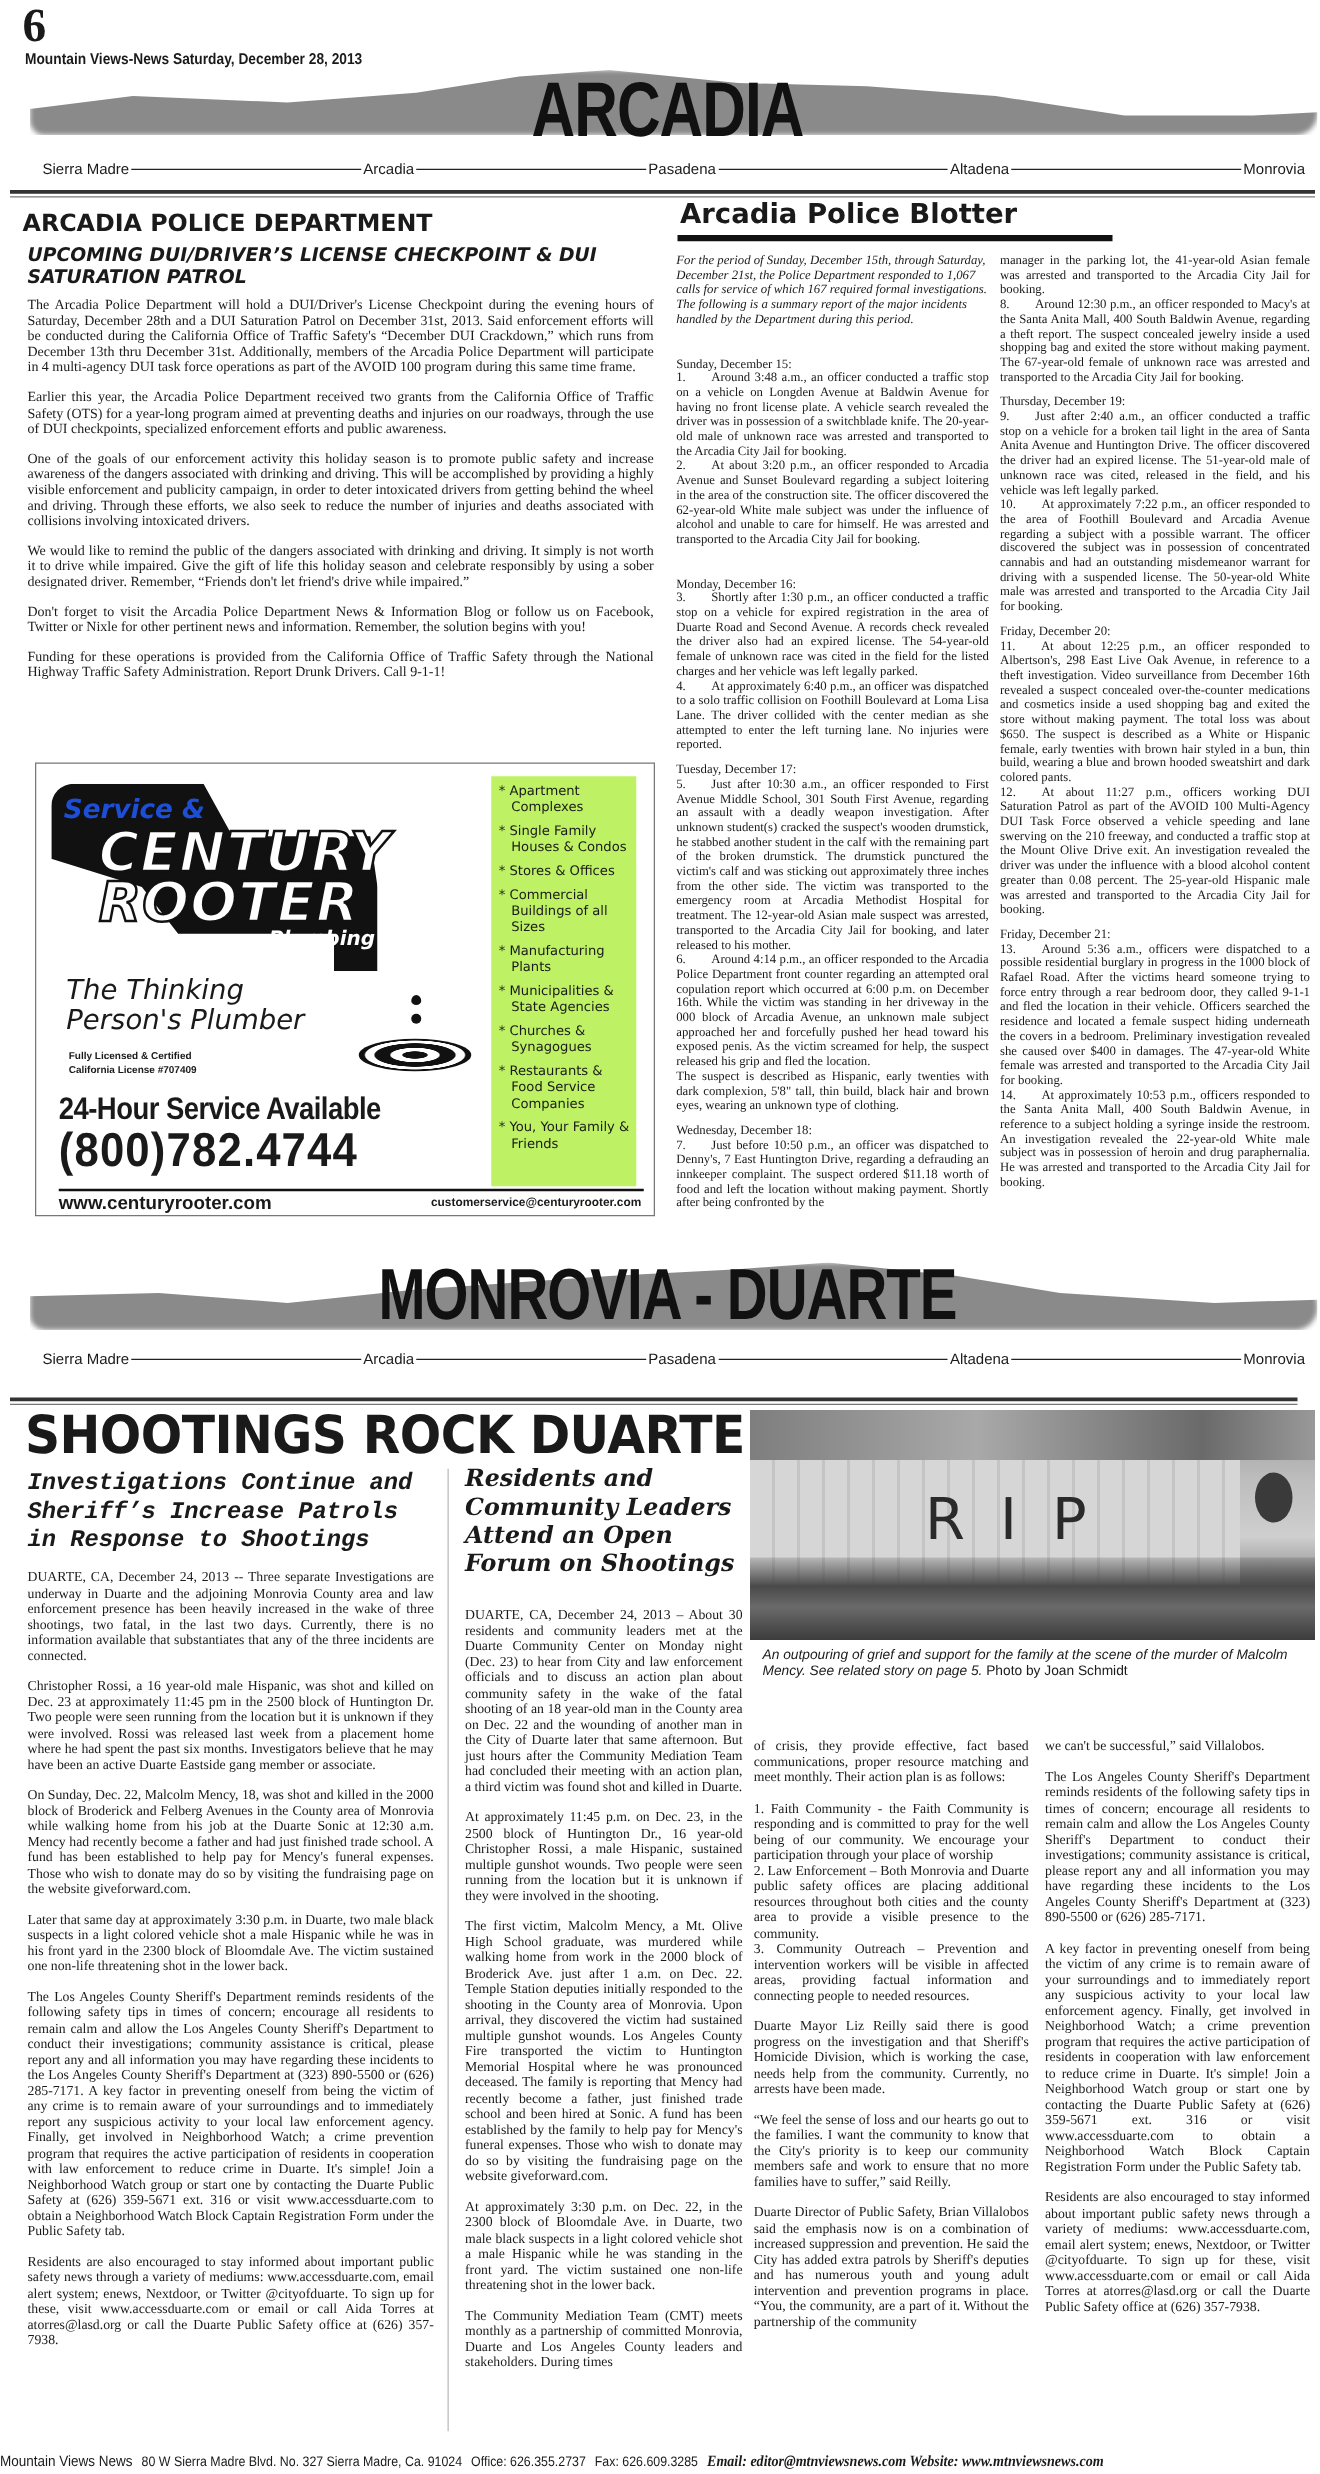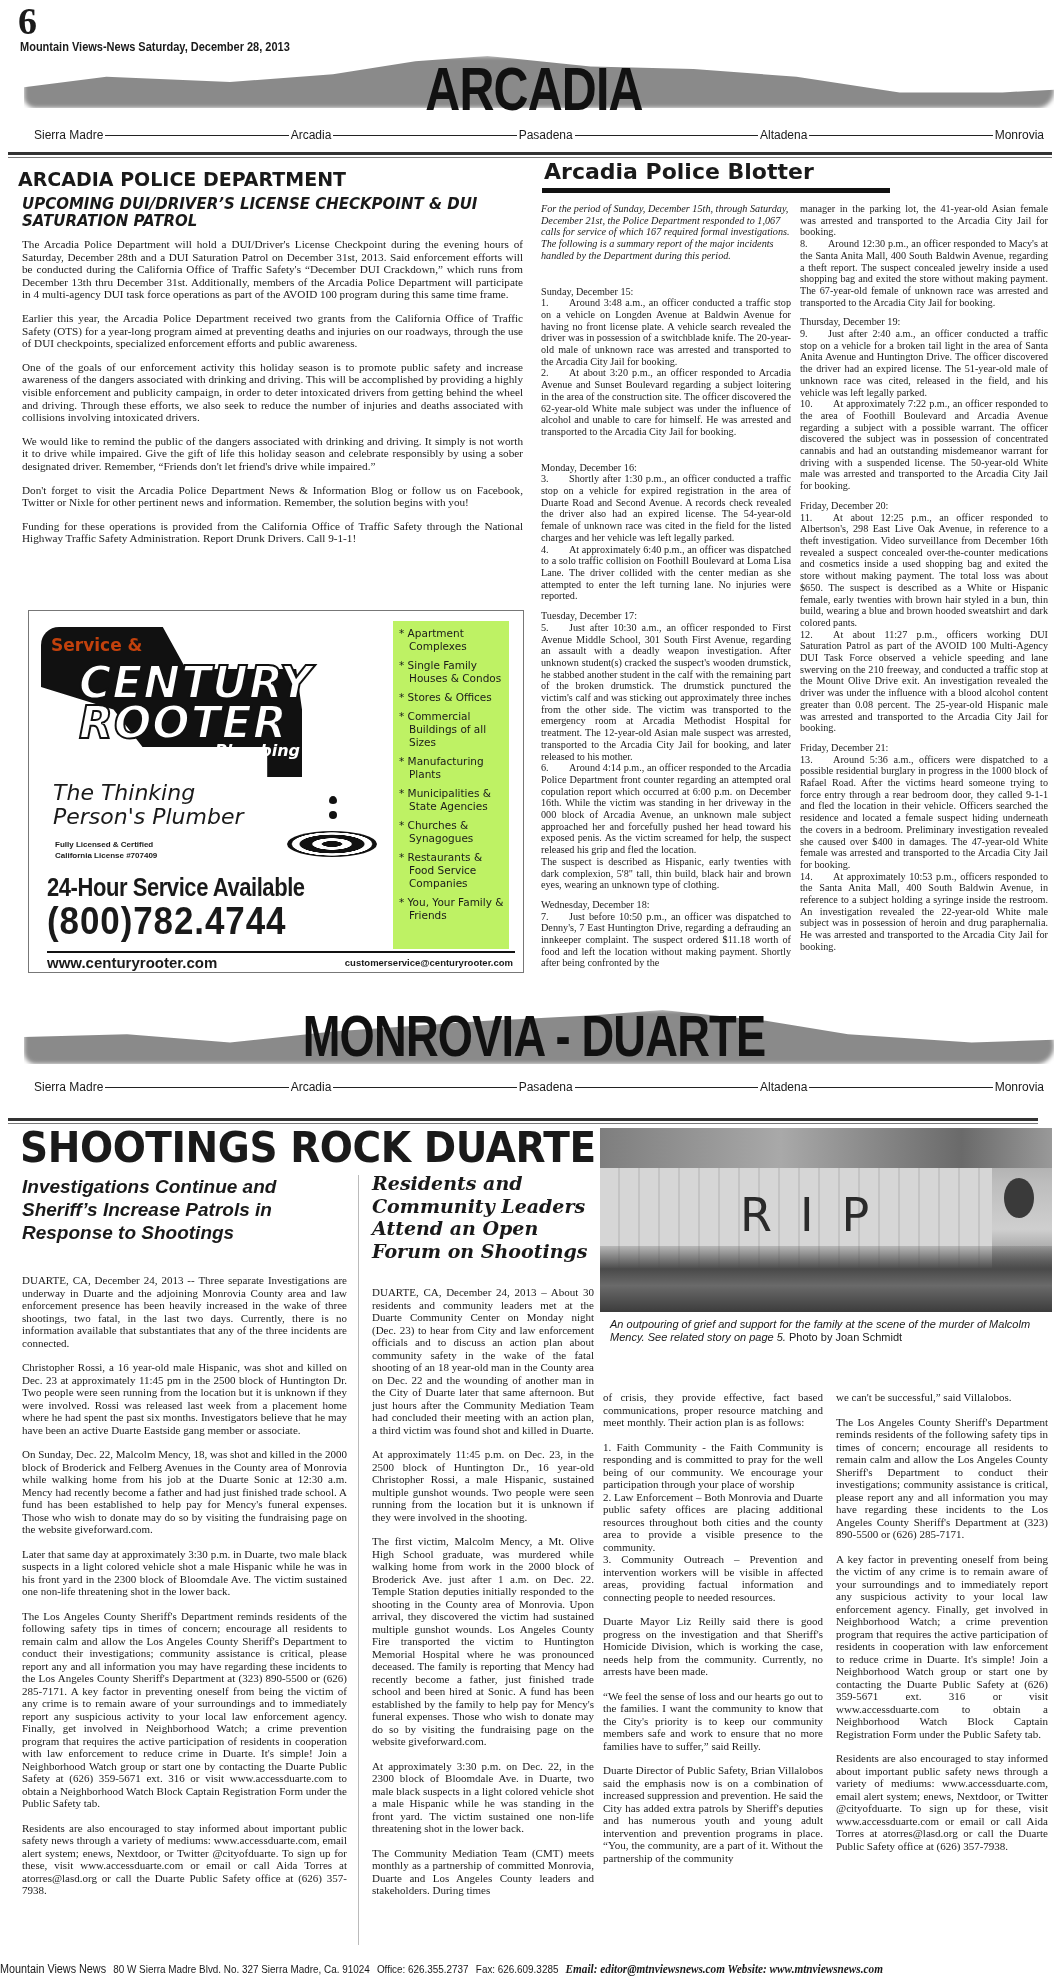--- a/index.html
+++ b/index.html
@@ -53,21 +53,21 @@
     <p style="margin-bottom:11px">Earlier this year, the Arcadia Police Department received two grants from the California Office of Traffic Safety (OTS) for a year-long program aimed at preventing deaths and injuries on our roadways, through the use of DUI checkpoints, specialized enforcement efforts and public awareness.</p>
     <p style="margin-bottom:11px">One of the goals of our enforcement activity this holiday season is to promote public safety and increase awareness of the dangers associated with drinking and driving.  This will be accomplished by providing a highly visible enforcement and publicity campaign, in order to deter intoxicated drivers from getting behind the wheel and driving.  Through these efforts, we also seek to reduce the number of injuries and deaths associated with collisions involving intoxicated drivers.</p>
     <p style="margin-bottom:11px">We would like to remind the public of the dangers associated with drinking and driving.  It simply is not worth it to drive while impaired.  Give the gift of life this holiday season and celebrate responsibly by using a sober designated driver.  Remember, “Friends don't let friend's drive while impaired.”</p>
     <p style="margin-bottom:11px">Don't forget to visit the Arcadia Police Department News &amp; Information Blog or follow us on Facebook, Twitter or Nixle for other pertinent news and information.  Remember, the solution begins with you!</p>
     <p>Funding for these operations is provided from the California Office of Traffic Safety through the National Highway Traffic Safety Administration.  Report Drunk Drivers.  Call 9-1-1!</p>
   </div>
 </div>
 
 <div class="abs ad" style="left:28px;top:610px;width:496px;height:363px">
   <div class="abs" style="left:12px;top:16px;width:290px;height:150px;background:#111;border-radius:18px 60px 10px 18px;clip-path:polygon(0 0,42% 0,50% 28%,88% 28%,90% 55%,90% 100%,78% 100%,78% 80%,35% 80%,25% 55%,0 40%)"></div>
-  <div class="abs" style="left:22px;top:24px;color:#c2410c;font-family:'DejaVu Sans',sans-serif;font-weight:bold;font-size:17px">Service &amp;</div>
+  <div class="abs" style="left:22px;top:24px;color:#1d4ed8;font-family:'DejaVu Sans',sans-serif;font-weight:bold;font-style:italic;font-size:21px">Service &amp;</div>
   <div class="abs" style="left:50px;top:52px;font-family:'DejaVu Sans',sans-serif;font-weight:bold;font-style:italic;font-size:44px;line-height:40px;color:#fff;-webkit-text-stroke:2px #111;letter-spacing:1px">
     <div>CENTURY</div>
     <div>ROOTER</div>
   </div>
   <div class="abs" style="left:186px;top:130px;color:#fff;font-family:'DejaVu Sans',sans-serif;font-weight:bold;font-style:italic;font-size:16px">Plumbing</div>
   <div class="abs" style="left:300px;top:185px;width:8px;height:8px;background:#111;border-radius:50% 50% 50% 50%/60% 60% 40% 40%"></div>
   <div class="abs" style="left:300px;top:200px;width:8px;height:8px;background:#111;border-radius:50%"></div>
   <div class="abs" style="left:258px;top:220px;width:90px;height:26px;border-radius:50%;background:radial-gradient(ellipse,#111 15%,#fff 17%,#fff 30%,#111 32%,#111 50%,#fff 52%,#fff 62%,#111 64%)"></div>
   <div class="abs" style="left:24px;top:170px;font-family:'DejaVu Sans',sans-serif;font-style:italic;font-size:22px;line-height:24px;font-weight:300">
     <div>The Thinking</div>
@@ -141,21 +141,21 @@
     <span>Altadena</span>
       <span class="line"></span>
     <span>Monrovia</span>
   </div>
 </div>
 <div class="abs rule-double" style="left:8px;right:18px;top:1118px"></div>
 
 <div class="abs" style="left:20px;top:1126px;font-family:'DejaVu Sans',sans-serif;font-weight:bold;font-size:42px;line-height:44px;letter-spacing:-0.5px;transform:scaleX(.93);transform-origin:left">SHOOTINGS ROCK DUARTE</div>
 
 <div class="abs" style="left:22px;top:1175px;width:325px">
-  <div style="font-family:Liberation Sans, sans-serif;font-weight:bold;font-style:italic;font-size:19px;line-height:23px;margin-bottom:30px">Investigations Continue and Sheriff’s Increase Patrols in Response to Shootings</div>
+  <div style="font-family:Liberation Mono, monospace;font-weight:bold;font-style:italic;font-size:19px;line-height:23px;margin-bottom:12px">Investigations Continue and Sheriff’s Increase Patrols in Response to Shootings</div>
   <div style="font-size:11px;line-height:12.5px">
     <p style="margin-bottom:12px">DUARTE, CA, December 24, 2013 -- Three separate Investigations are underway in Duarte and the adjoining Monrovia County area and law enforcement presence has been heavily increased in the wake of three shootings, two fatal, in the last two days.  Currently, there is no information available that substantiates that any of the three incidents are connected.</p>
     <p style="margin-bottom:12px">Christopher Rossi, a 16 year-old male Hispanic, was shot and killed on Dec. 23 at approximately 11:45 pm in the 2500 block of Huntington Dr. Two people were seen running from the location but it is unknown if they were involved.  Rossi was released last week from a placement home where he had spent the past six months. Investigators believe that he may have been an active Duarte Eastside gang member or associate.</p>
     <p style="margin-bottom:12px">On Sunday, Dec. 22, Malcolm Mency, 18, was shot and killed in the 2000 block of Broderick and Felberg Avenues in the County area of Monrovia while walking home from his job at the Duarte Sonic at 12:30 a.m. Mency had recently become a father and had just finished trade school. A fund has been established to help pay for Mency's funeral expenses. Those who wish to donate may do so by visiting the fundraising page on the website giveforward.com.</p>
     <p style="margin-bottom:12px">Later that same day at approximately 3:30 p.m. in Duarte, two male black suspects in a light colored vehicle shot a male Hispanic while he was in his front yard in the 2300 block of Bloomdale Ave.  The victim sustained one non-life threatening shot in the lower back.</p>
     <p style="margin-bottom:12px"> The Los Angeles County Sheriff's Department reminds residents of the following safety tips in times of concern; encourage all residents to remain calm and allow the Los Angeles County Sheriff's Department to conduct their investigations; community assistance is critical, please report any and all information you may have regarding  these incidents to the Los Angeles County Sheriff's Department at (323) 890-5500 or (626) 285-7171. A key factor in preventing oneself from being the victim of any crime is to remain aware of your surroundings and to immediately report any suspicious activity to your local law enforcement agency. Finally, get involved in Neighborhood Watch; a crime prevention program that requires the active participation of residents in cooperation with law enforcement to reduce crime in Duarte. It's simple! Join a Neighborhood Watch group or start one by contacting the Duarte Public Safety at (626) 359-5671 ext. 316 or visit www.accessduarte.com to obtain a Neighborhood Watch Block Captain Registration Form under the Public Safety tab.</p>
     <p>Residents are also encouraged to stay informed about important public safety news through a variety of mediums: www.accessduarte.com, email alert system; enews, Nextdoor, or Twitter @cityofduarte. To sign up for these, visit www.accessduarte.com or email or call Aida Torres at atorres@lasd.org or call the Duarte Public Safety office at (626) 357-7938.</p>
   </div>
 </div>
 <div class="abs" style="left:358px;top:1175px;width:1px;height:770px;background:#bbb"></div>

